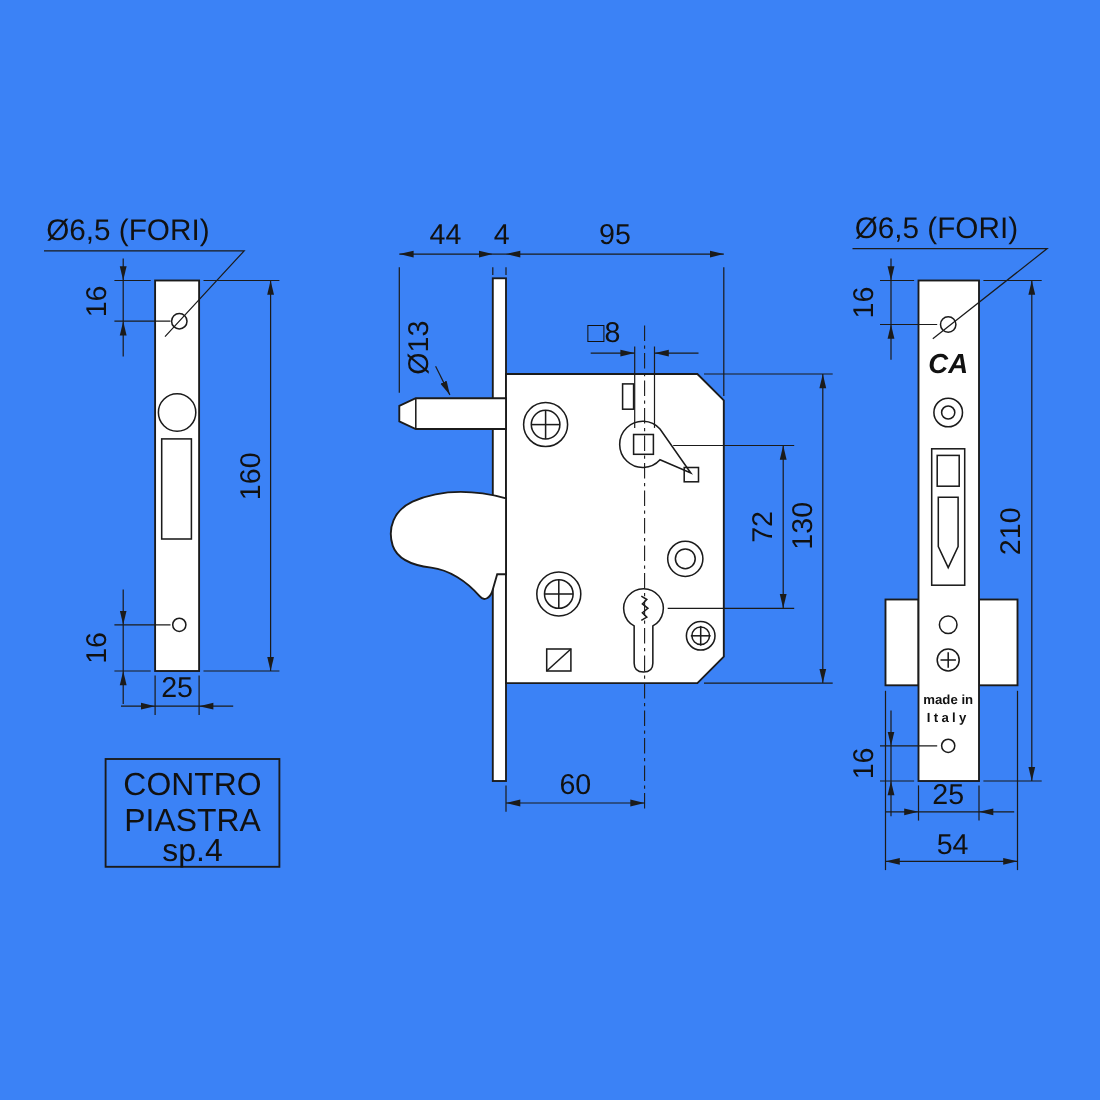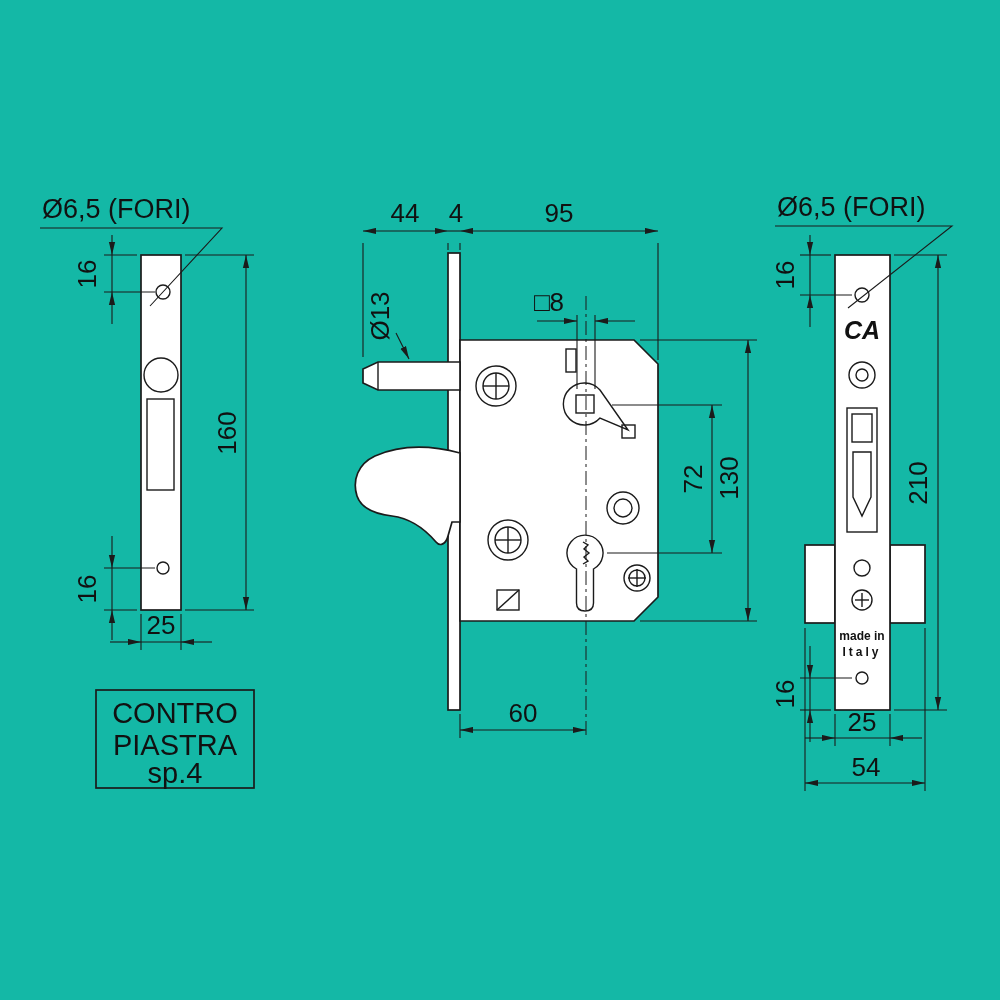--- a/index.html
+++ b/index.html
@@ -1,16 +1,16 @@
 <!DOCTYPE html>
 <html><head>
 <meta charset="utf-8">
 <style>
   html,body{margin:0;padding:0;background:#fff;}
-  .canvas{position:relative;width:1000px;height:1000px;background:#14b8a6;overflow:hidden;}
+  .canvas{position:relative;width:1000px;height:1000px;background:#3b82f6;overflow:hidden;}
   svg{position:absolute;left:0;top:0;}
   svg text{font-family:"Liberation Sans","DejaVu Sans",sans-serif;fill:#111;}
   .obj{stroke:#1b1b1b;stroke-width:1.7;fill:#ffffff;}
   .objn{stroke:#1b1b1b;stroke-width:1.7;fill:none;}
   .inner{stroke:#1b1b1b;stroke-width:1.4;fill:#ffffff;}
   .innern{stroke:#1b1b1b;stroke-width:1.4;fill:none;}
   .dim{stroke:#1b1b1b;stroke-width:1.1;fill:none;}
   .cl{stroke:#1b1b1b;stroke-width:1;fill:none;stroke-dasharray:14 4 3 4;}
   .dimtxt{font-size:26px;}
   .lbltxt{font-size:27px;}

